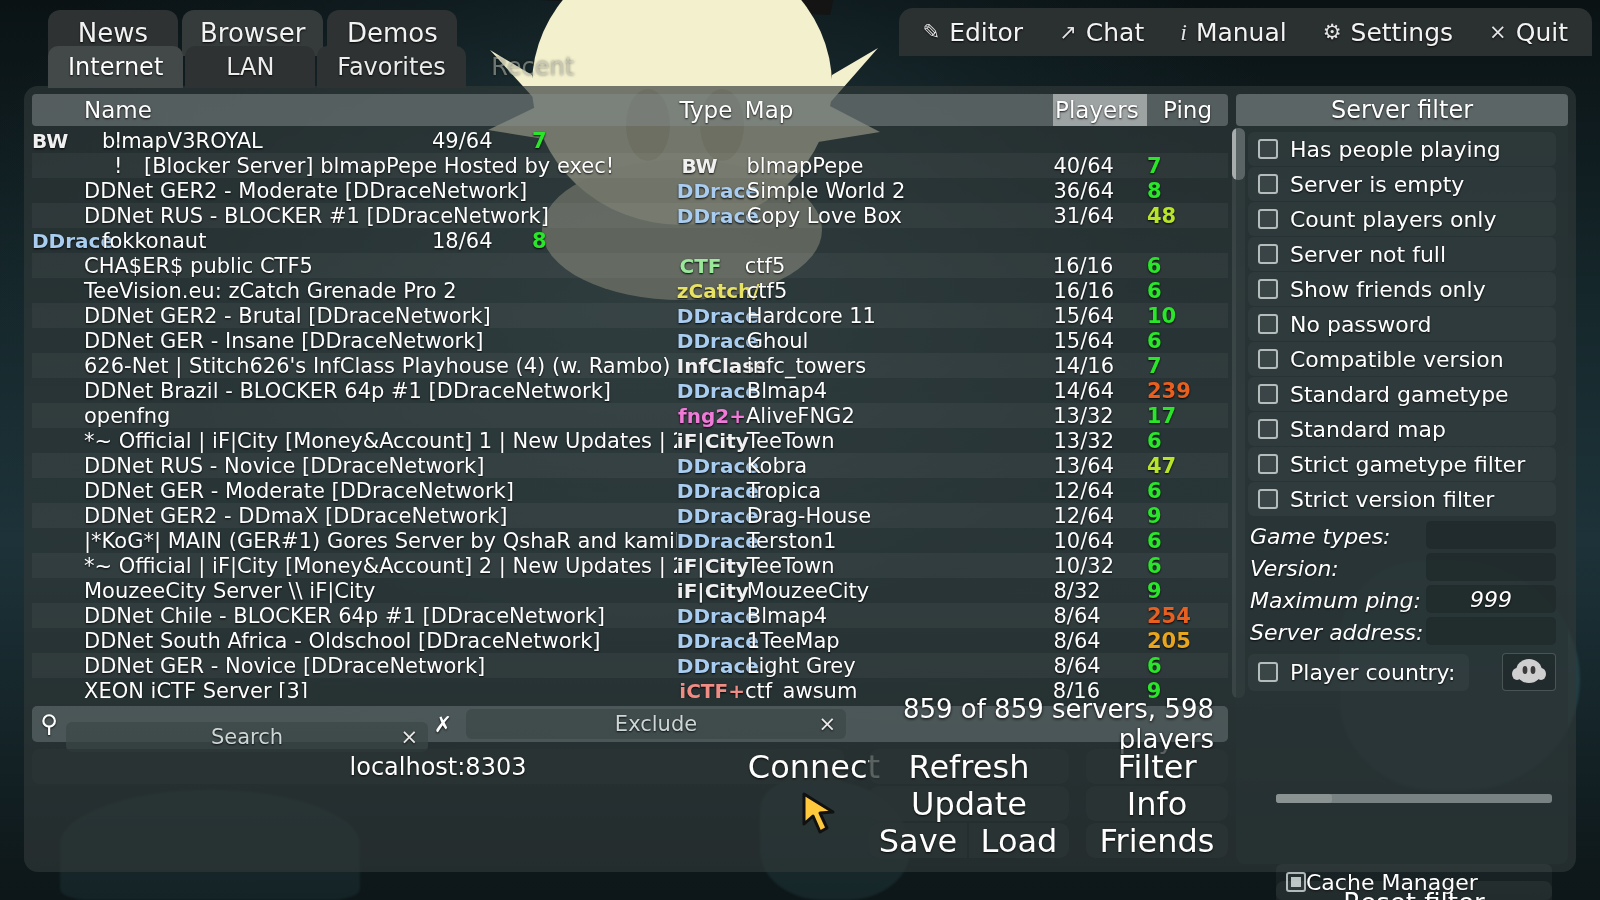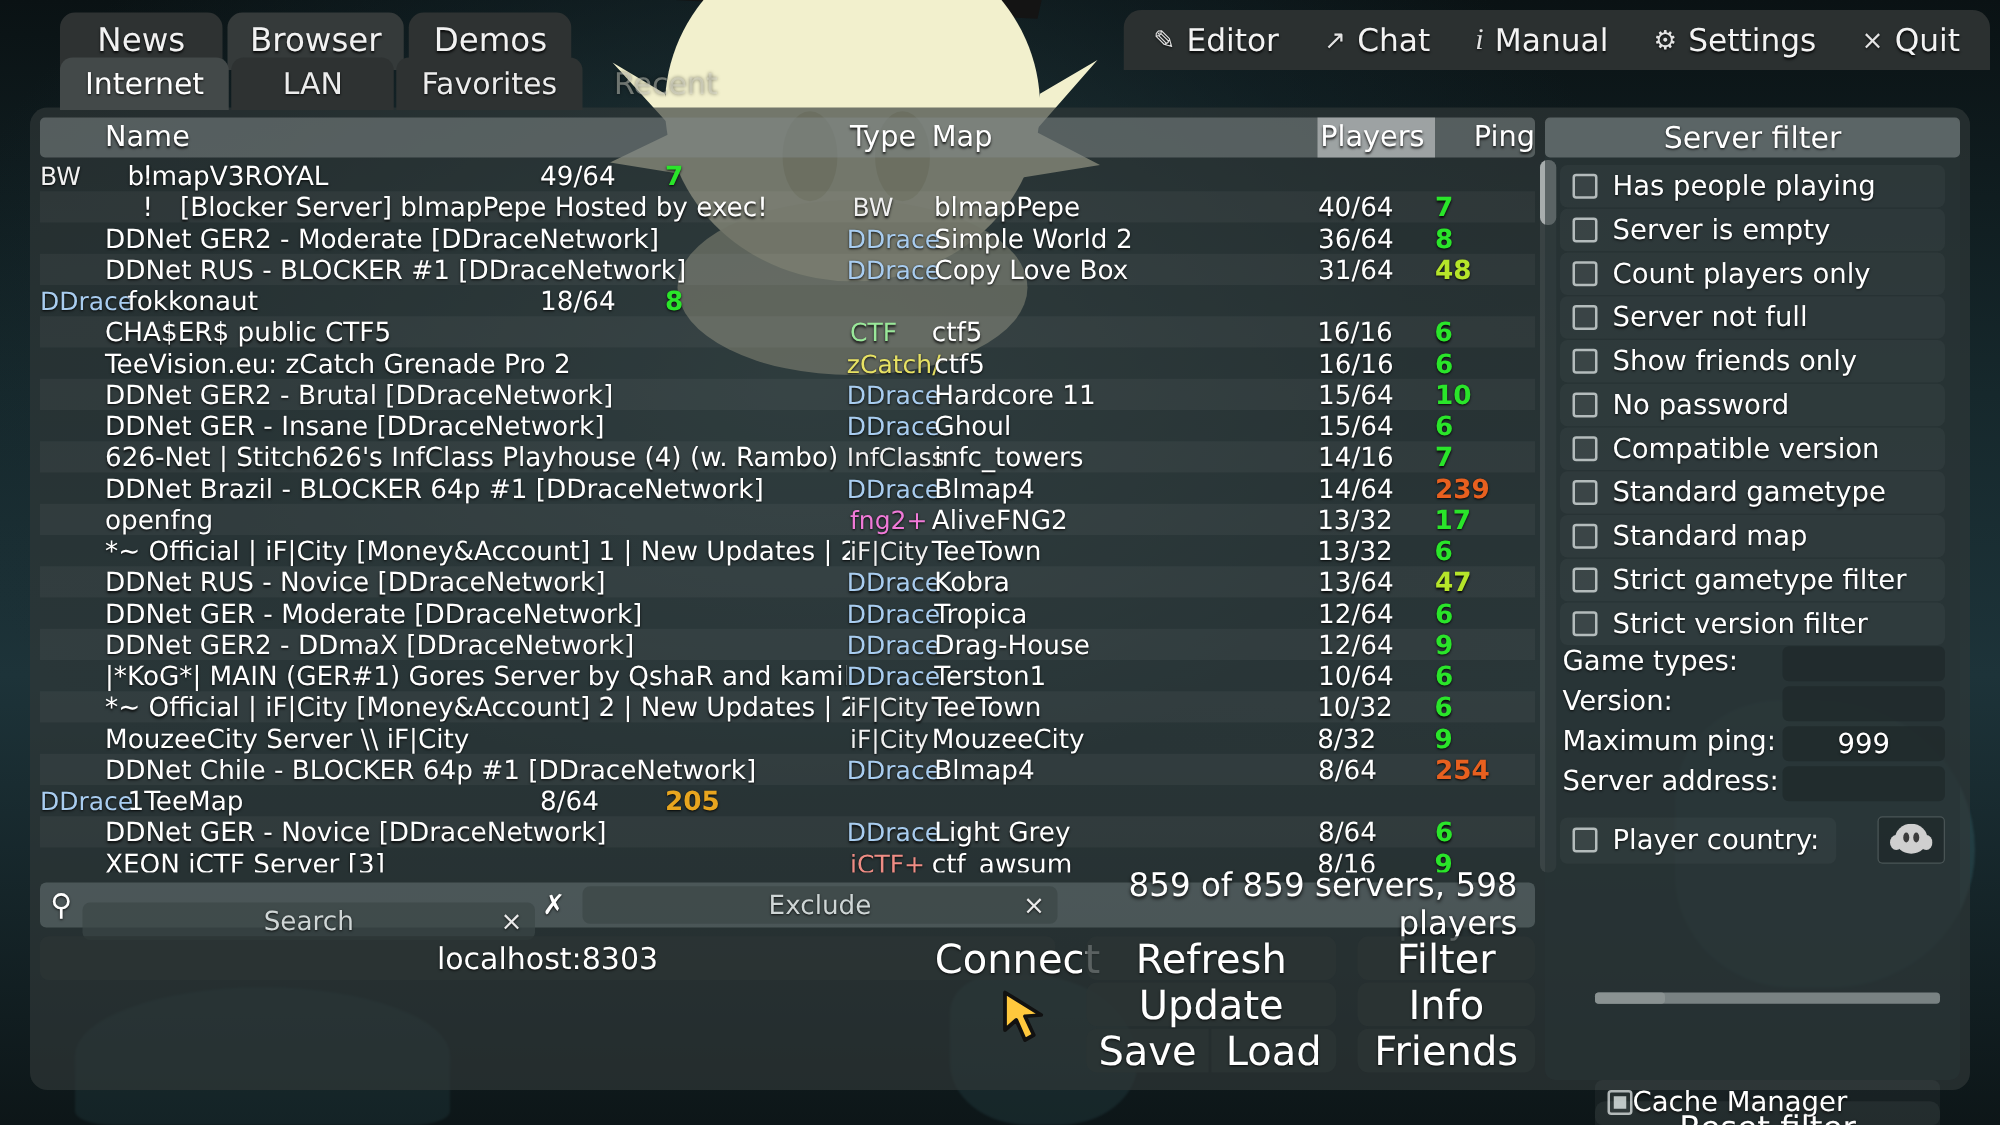--- a/index.html
+++ b/index.html
@@ -96,36 +96,36 @@
     background: rgba(130,138,138,0.52);
     border-radius: 4px;
     text-shadow: 0 1px 2px rgba(0,0,0,.85);
   }
   .hcell { height: 32px; display: flex; align-items: center; }
   .hcell.sorted { background: rgba(205,208,208,0.60); color: #fff; }
   .c-name  { width: 690px; padding-left: 52px; }
   .c-type  { width: 70px; }
   .c-map   { width: 330px; }
   .c-play  { width: 100px; justify-content: flex-end; padding-right: 8px; }
-  .c-ping  { width: 86px; justify-content: flex-end; padding-right: 0; }
+  .c-ping  { width: 86px; justify-content: flex-end; padding-right: 16px; }
 
   .list-body {
     position: absolute; left: 8px; top: 42px;
     width: 1196px; height: 570px;
     overflow: hidden;
   }
   .srow {
     display: flex; align-items: center;
     height: 25px; font-size: 21px; color: #fff;
     text-shadow: 0 1px 2px rgba(0,0,0,.9);
     white-space: nowrap;
   }
   .srow.alt { background: rgba(255,255,255,0.045); }
   .srow .c-name { padding-left: 52px; overflow: hidden; text-overflow: clip; }
-  .srow .c-type { font-size: 20px; }
+  .srow .c-type { font-size: 20px; font-weight: bold; }
   .srow .c-map  { font-size: 21px; }
   .srow .c-play { font-size: 21px; }
   .srow .c-ping { font-size: 21px; font-weight: bold; }
 
   .type-ddrace  { color: #a9cdf0; }
   .type-ctf     { color: #9ae89a; }
   .type-zcatch  { color: #e8e264; }
   .type-fng     { color: #f07ad8; }
   .type-ictf    { color: #ef8d85; }
   .type-plain   { color: #f0f0f0; }
@@ -251,23 +251,24 @@
     border: 2px solid rgba(215,222,222,0.78);
     border-radius: 3px;
     background: rgba(255,255,255,0.06);
     position: relative;
   }
   .cb.filled::after {
     content: ""; position: absolute; left: 3px; top: 3px;
     width: 10px; height: 10px; background: rgba(215,222,222,0.85);
   }
   .fieldrow {
-    height: 32px; margin: 0 12px; display: flex; align-items: flex-start;
+    height: 32px; margin: 0 12px; display: flex; align-items: flex-end;
     color: #fff; font-size: 22px;
     text-shadow: 0 1px 2px rgba(0,0,0,.85);
+    font-style: italic;
   }
   .fieldrow .lbl { width: 178px; padding-left: 2px; }
   .fieldrow .val {
     flex: 1; height: 28px; background: rgba(30,40,42,0.70);
     border-radius: 5px;
     display: flex; align-items: center; justify-content: center;
     font-size: 22px; color: #fff;
   }
   .countryrow {
     height: 46px; margin: 4px 12px 0 12px;
@@ -527,20 +528,21 @@
           <div class="c-ping ping-good">9</div>
         </div>
         <div class="srow alt">
           <div class="c-name">DDNet Chile - BLOCKER 64p #1 [DDraceNetwork]</div>
           <div class="c-type type-ddrace">DDrace</div>
           <div class="c-map">Blmap4</div>
           <div class="c-play">8/64</div>
           <div class="c-ping ping-bad">254</div>
         </div>
         <div class="srow">
+          <div class="c-name">DDNet South Africa - Oldschool [DDraceNetwork]</div>
           <div class="c-type type-ddrace">DDrace</div>
           <div class="c-map">1TeeMap</div>
           <div class="c-play">8/64</div>
           <div class="c-ping ping-mid">205</div>
         </div>
         <div class="srow alt">
           <div class="c-name">DDNet GER - Novice [DDraceNetwork]</div>
           <div class="c-type type-ddrace">DDrace</div>
           <div class="c-map">Light Grey</div>
           <div class="c-play">8/64</div>

